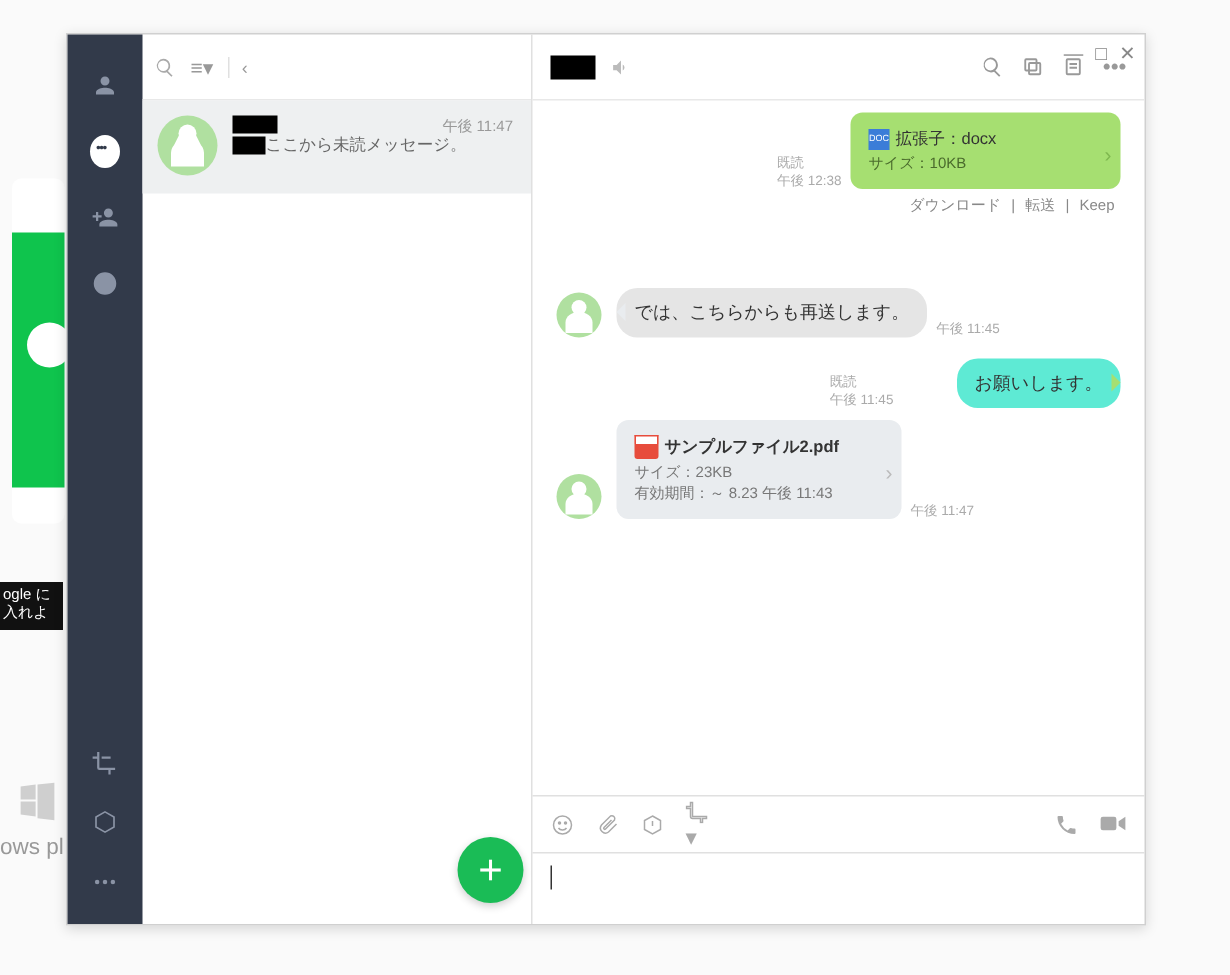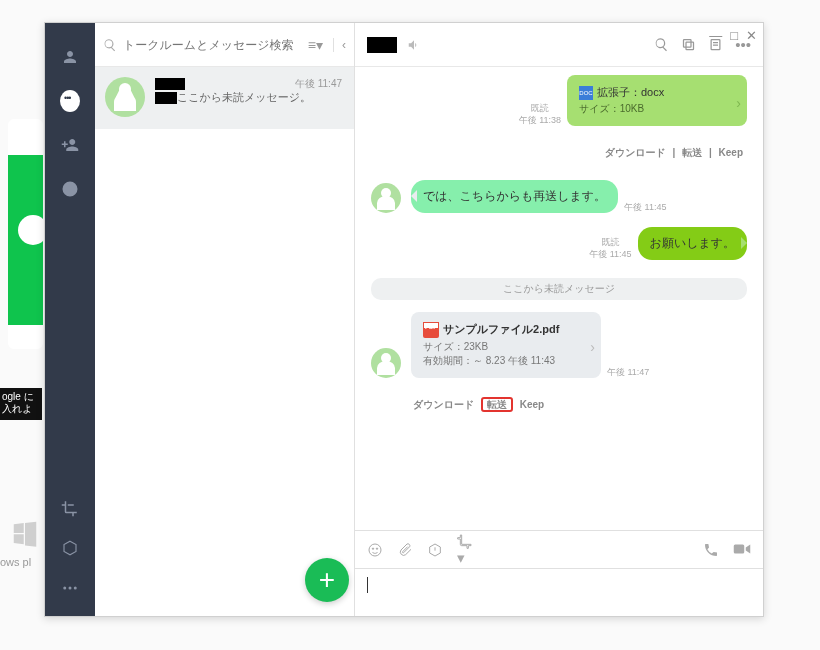--- a/index.html
+++ b/index.html
@@ -5,21 +5,21 @@
 * { margin: 0; padding: 0; box-sizing: border-box; font-family: "Hiragino Kaku Gothic Pro", "Meiryo", sans-serif; }
 body { width: 820px; height: 650px; background: #f5f5f5; position: relative; overflow: hidden; }
 
 
 .desktop-bg { position: absolute; inset: 0; background: #fafafa; }
 .bg-phone { position: absolute; left: 8px; top: 119px; width: 35px; height: 230px; background: #fff; border-radius: 6px; }
 .bg-phone-green { position: absolute; left: 8px; top: 155px; width: 35px; height: 170px; background: #0fc44d; }
 .bg-phone-circle { position: absolute; left: 18px; top: 215px; width: 30px; height: 30px; border-radius: 50%; background: #fff; }
 .bg-google { position: absolute; left: 0; top: 388px; width: 42px; height: 32px; background: #111; color: #fff; font-size: 10px; padding: 3px 2px; line-height: 12px; }
 .bg-winlogo { position: absolute; left: 10px; top: 518px; width: 30px; height: 30px; color: #cfcfcf; }
-.bg-wintxt { position: absolute; left: 0; top: 556px; font-size: 11px; color: #999; }
+.bg-wintxt { position: absolute; left: 0; top: 556px; font-size: 15px; color: #999; }
 
 
 .app { position: absolute; left: 44px; top: 22px; width: 720px; height: 595px; background: #fff; border: 1px solid #d0d0d0; box-shadow: 0 2px 8px rgba(0,0,0,0.15); display: flex; }
 
 .win-controls { position: absolute; right: 6px; top: 5px; display: flex; gap: 8px; color: #888; font-size: 13px; z-index: 5; }
 .win-controls span { cursor: pointer; }
 
 
 .sidebar { width: 50px; background: #323a4a; display: flex; flex-direction: column; align-items: center; padding-top: 24px; gap: 24px; position: relative; }
 .side-ico { width: 20px; height: 20px; color: #8a93a5; cursor: pointer; display: flex; align-items: center; justify-content: center; }
@@ -50,38 +50,38 @@
 .chat { flex: 1; display: flex; flex-direction: column; position: relative; }
 .chat-header { height: 44px; border-bottom: 1px solid #e8e8e8; display: flex; align-items: center; padding: 0 12px; gap: 10px; }
 .chat-title-blk { width: 30px; height: 16px; background: #000; }
 .speaker-ico { color: #bbb; font-size: 13px; }
 .header-rt { margin-left: auto; display: flex; gap: 12px; align-items: center; color: #999; }
 .header-rt span { cursor: pointer; font-size: 15px; }
 
 .chat-body { flex: 1; overflow: hidden; padding: 0 16px 10px 16px; position: relative; }
 .msg-row { display: flex; margin-top: 8px; align-items: flex-end; gap: 6px; }
 .msg-row.out { justify-content: flex-end; }
-.msg-meta { font-size: 9px; color: #aaa; text-align: center; line-height: 12px; }
+.msg-meta { font-size: 9px; color: #aaa; text-align: left; line-height: 12px; }
 .bubble { border-radius: 14px; padding: 8px 12px; font-size: 12px; max-width: 240px; position: relative; }
-.bubble.in { background: #86efac; color: #333; }
-.bubble.out { background: #84cc16; color: #333; }
+.bubble.in { background: #e5e5e5; color: #333; margin-top: 28px; }
+.bubble.out { background: #5eead4; color: #333; margin-left: 36px; }
 .bubble.out::after { content: ""; position: absolute; right: -6px; top: 10px; border: 6px solid transparent; border-left-color: #a6df71; }
 .bubble.in::before { content: ""; position: absolute; left: -6px; top: 10px; border: 6px solid transparent; border-right-color: #e9ecef; }
 
 .file-card { background: #a6df71; border-radius: 8px; padding: 10px 12px; width: 180px; font-size: 10px; color: #4a6b2c; position: relative; }
 .file-card .fc-title { color: #333; font-size: 11px; margin-bottom: 2px; }
 .file-card .chev { position: absolute; right: 6px; top: 40%; color: #7fb850; font-size: 14px; }
 .file-card.in-card { background: #e9ecef; color: #777; width: 190px; }
 .file-card.in-card .fc-title { color: #333; font-weight: bold; }
 .file-card.in-card .chev { color: #bbb; }
 .pdf-ico { display: inline-block; width: 16px; height: 16px; background: #e74c3c; color: #fff; font-size: 6px; font-weight: bold; text-align: center; line-height: 11px; border-radius: 2px; vertical-align: middle; margin-right: 4px; position: relative; }
 .pdf-ico::before { content:""; position:absolute; top:0; left:0; right:0; height:5px; background:#fff; border:1px solid #e74c3c; border-bottom:none; }
 .doc-ico { display: inline-block; width: 14px; height: 14px; background: #3b7dd8; color: #fff; font-size: 6px; text-align: center; line-height: 14px; vertical-align: middle; margin-right: 4px; }
 
-.file-actions { font-size: 10px; color: #888; margin-top: 20px; font-weight: bold; }
+.file-actions { font-size: 10px; color: #888; margin-top: 4px; }
 .file-actions.right { text-align: right; }
 .file-actions span { cursor: pointer; padding: 0 4px; }
 .highlight-box { border: 2px solid #e3342f; border-radius: 3px; padding: 1px 4px; }
 
 .unread-divider { margin: 18px 0 12px; text-align: center; font-size: 10px; color: #999; background: #eef0f1; border-radius: 10px; padding: 4px 0; }
 
 .avatar-sm { width: 30px; height: 30px; border-radius: 50%; background: #b0e0a0; flex-shrink: 0; position: relative; margin-right: 4px; }
 .avatar-sm .h { position:absolute; left:10px; top:5px; width:10px; height:10px; background:#fff; border-radius:50%; }
 .avatar-sm .b { position:absolute; left:6px; top:13px; width:18px; height:14px; background:#fff; border-radius:50% 50% 0 0; }
 
@@ -158,21 +158,20 @@
     </div>
   </div>
 
   <div class="roomlist">
     <div class="search-row">
       <span class="search-ico">
         <svg width="14" height="14" viewBox="0 0 24 24" fill="currentColor">
             <path d="M10 2a8 8 0 015.3 13.9l5.4 5.4-1.4 1.4-5.4-5.4A8 8 0 1110 2zm0 2a6 6 0 100 12 6 6 0 000-12z"></path>
           </svg>
       </span>
-      <input class="search-input" placeholder="トークルームとメッセージ検索" style="">
       <span class="sort-ico">≡▾</span>
       <span class="collapse-ico">‹</span>
     </div>
     <div class="room-item">
       <div class="avatar">
         <div class="avatar-head"></div>
           <div class="avatar-body"></div>
       </div>
       <div class="room-content">
         <span class="room-name-blk"></span><br>
@@ -212,21 +211,21 @@
         </span>
         <span>•••</span>
       </div>
     </div>
 
     <div class="chat-body">
 
       <div class="msg-row out">
         <div class="msg-meta">
           <div>既読</div>
-          <div>午後 11:38</div>
+          <div>午後 12:38</div>
         </div>
         <div class="file-card">
           <div class="fc-title"><span class="doc-ico">DOC</span><span>拡張子：docx</span></div>
           <div>サイズ：10KB</div>
           <span class="chev">›</span>
         </div>
       </div>
       <div class="file-actions right">
         <span>ダウンロード</span> |
         <span>転送</span> |
@@ -243,42 +242,36 @@
       </div>
 
       <div class="msg-row out" style="margin-top:14px">
         <div class="msg-meta">
           <div>既読</div>
           <div>午後 11:45</div>
         </div>
         <div class="bubble out">お願いします。</div>
       </div>
 
-      <div class="unread-divider">ここから未読メッセージ</div>
 
       <div class="msg-row">
         <div class="avatar-sm">
             <div class="h"></div>
             <div class="b"></div>
           </div>
         <div>
           <div class="file-card in-card">
             <div class="fc-title"><span class="pdf-ico">PDF</span><span>サンプルファイル2.pdf</span></div>
             <div>サイズ：23KB</div>
             <div>有効期間：～ 8.23 午後 11:43</div>
             <span class="chev">›</span>
           </div>
         </div>
         <div class="msg-meta" style="text-align:left;align-self:flex-end">午後 11:47</div>
       </div>
-      <div class="file-actions" style="margin-left:38px">
-        <span>ダウンロード</span>
-        <span class="highlight-box">転送</span>
-        <span>Keep</span>
-      </div>
     </div>
 
     <div class="chat-input-bar">
       <span>
           <svg width="16" height="16" viewBox="0 0 24 24" fill="none" stroke="currentColor" stroke-width="1.5">
             <circle cx="12" cy="12" r="9"></circle>
             <circle cx="9" cy="10" r="1" fill="currentColor"></circle>
             <circle cx="15" cy="10" r="1" fill="currentColor"></circle>
             <path d="M8 15c1 1.5 2.5 2 4 2s3-.5 4-2"></path>
           </svg>

